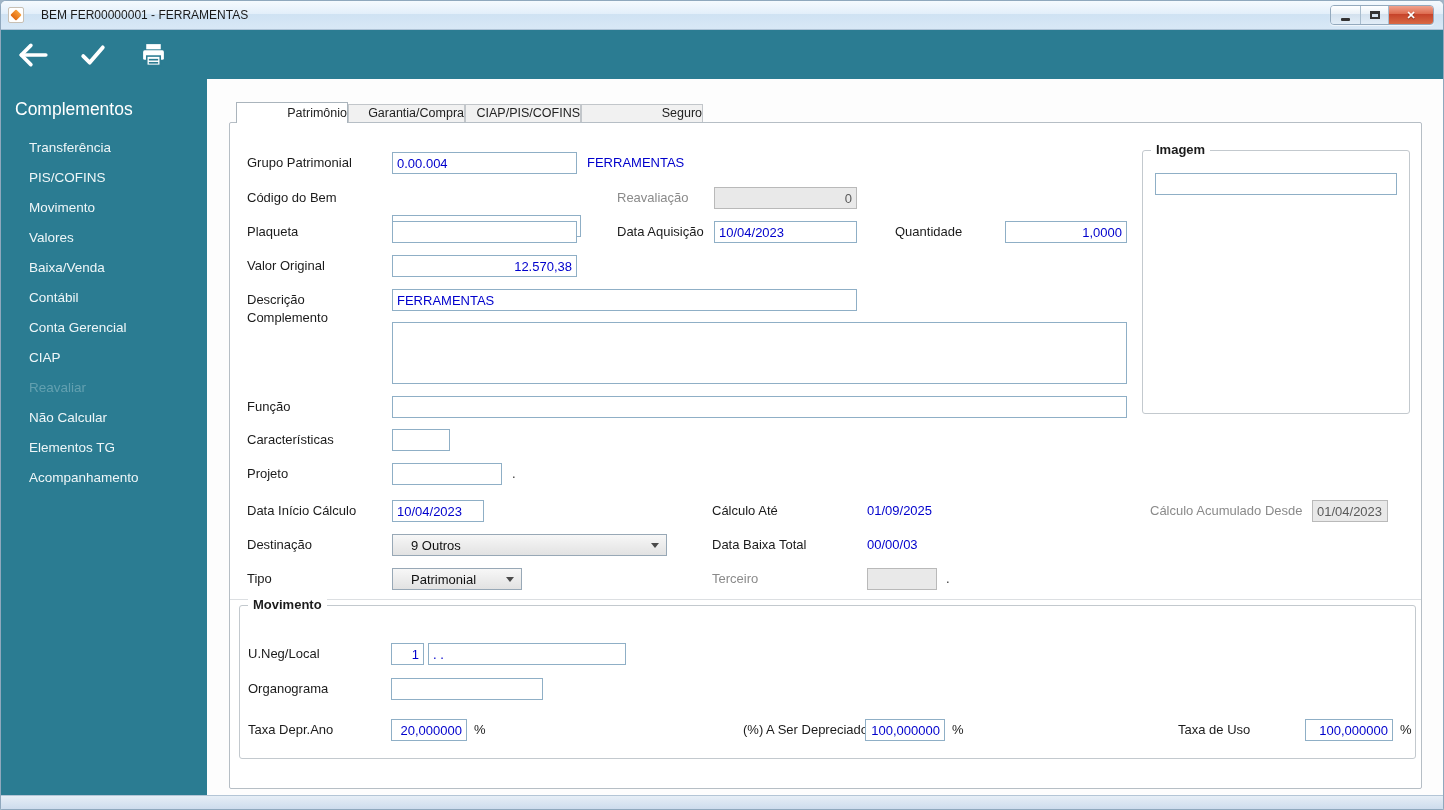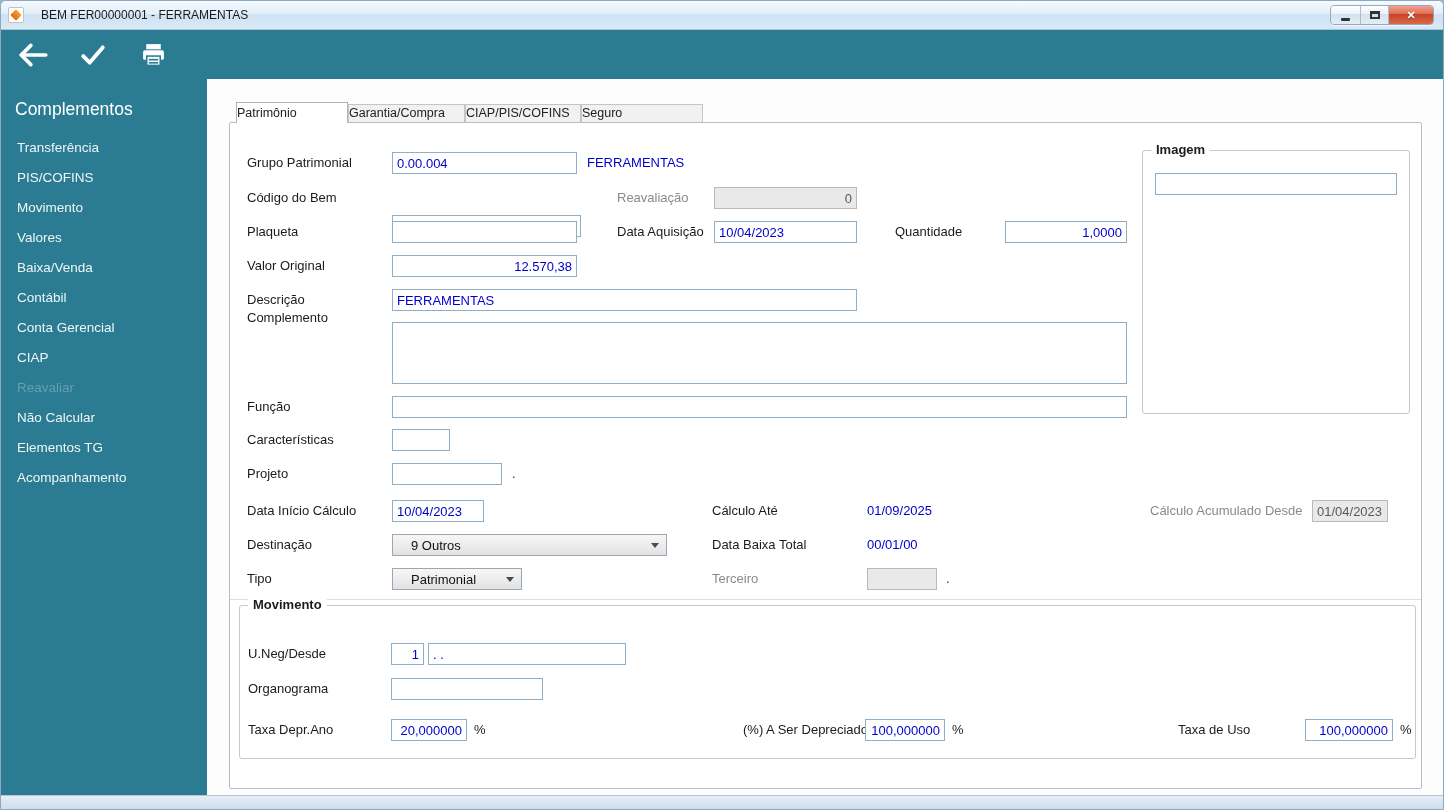--- a/index.html
+++ b/index.html
@@ -43,29 +43,29 @@
     display: flex; align-items: center; padding-left: 10px; gap: 16px;
   }
   .tbtn { background: transparent; border: none; width: 44px; height: 40px;
     display:flex; align-items:center; justify-content:center; cursor:pointer; }
 
   
   .app-body { flex: 1 1 auto; display: flex; min-height: 0; }
   .sidebar { width: 206px; flex: 0 0 206px; background: #2b7c92; color: #fff; position: relative; }
   .sidebar-title { position:absolute; left: 14px; top: 20px; font-size: 17.5px; color: #ffffff; }
   .side-list { position: absolute; top: 54px; left: 0; right: 0; }
-  .side-item { height: 30px; line-height: 30px; padding-left: 16px; font-size: 13.5px;
+  .side-item { height: 30px; line-height: 30px; padding-left: 28px; font-size: 13.5px;
     color: #eef6f8; cursor: pointer; white-space: nowrap; }
   .side-item.dim { color: #63a0b0; cursor: default; }
 
   .main { flex: 1 1 auto; background: #fdfdfd; position: relative; }
 
   
   .tabs { position: absolute; left: 29px; top: 23px; display: flex; align-items: flex-end; z-index: 3; height: 21px; }
-  .tab { text-align: left; font-size: 12.5px; color: #222; cursor: pointer;
+  .tab { text-align: right; font-size: 12.5px; color: #222; cursor: pointer;
     background: #f1f1f1; border: 1px solid #c2c6ca; border-bottom: none;
     height: 18px; line-height: 17px; margin-bottom: 1px; }
   .tab.active { background: #ffffff; border: 1px solid #aab4bc; border-bottom: none;
     height: 21px; line-height: 20px; margin-bottom: 0; }
 
   
   .panel { position: absolute; left: 22px; top: 43px; width: 1193px; height: 667px;
     background: #fff; border: 1px solid #b6bec5; border-radius: 2px; z-index: 1; }
   .tabpage-bottom { position: absolute; left: 0; right: 0; top: 476px; border-top: 1px solid #dcdfe2; }
 
@@ -218,37 +218,37 @@
         <span class="static-val" style="top:377px;left:637px">01/09/2025</span>
         <span class="lbl dis" style="top:377px;left:920px">Cálculo Acumulado Desde</span>
         <input class="fld dis" style="top: 377px; left: 1082px; width: 76px;" readonly="" value="01/04/2023">
 
         <span class="lbl" style="top:411px">Destinação</span>
         <div class="combo" style="top:411px;left:162px;width:275px">
           <span>9 Outros</span>
           <span class="chev"></span>
         </div>
         <span class="lbl" style="top:411px;left:482px">Data Baixa Total</span>
-        <span class="static-val" style="top:411px;left:637px">00/01/00</span>
+        <span class="static-val" style="top:411px;left:637px">00/00/03</span>
 
         <span class="lbl" style="top:445px">Tipo</span>
         <div class="combo" style="top:445px;left:162px;width:130px">
           <span>Patrimonial</span>
           <span class="chev"></span>
         </div>
         <span class="lbl dis" style="top:445px;left:482px">Terceiro</span>
         <input class="fld dis" style="top: 445px; left: 637px; width: 70px;" readonly="" value="">
         <span class="static-dot" style="top:445px;left:716px">.</span>
 
         <div class="tabpage-bottom"></div>
 
         <div class="groupbox" style="left:9px;top:482px;width:1177px;height:154px">
           <span class="groupbox-legend">Movimento</span>
 
-          <span class="lbl" style="top:37px;left:8px">U.Neg/Desde</span>
+          <span class="lbl" style="top:37px;left:8px">U.Neg/Local</span>
           <input class="fld right" style="top: 37px; left: 151px; width: 33px;" value="1">
           <input class="fld" style="top: 37px; left: 188px; width: 198px;" value=". .">
 
           <span class="lbl" style="top:72px;left:8px">Organograma</span>
           <input class="fld" style="top: 72px; left: 151px; width: 152px;" value="">
 
           <span class="lbl" style="top:113px;left:8px">Taxa Depr.Ano</span>
           <input class="fld right" style="top: 113px; left: 151px; width: 76px;" value="20,000000">
           <span class="lbl" style="top:113px;left:234px">%</span>
 

